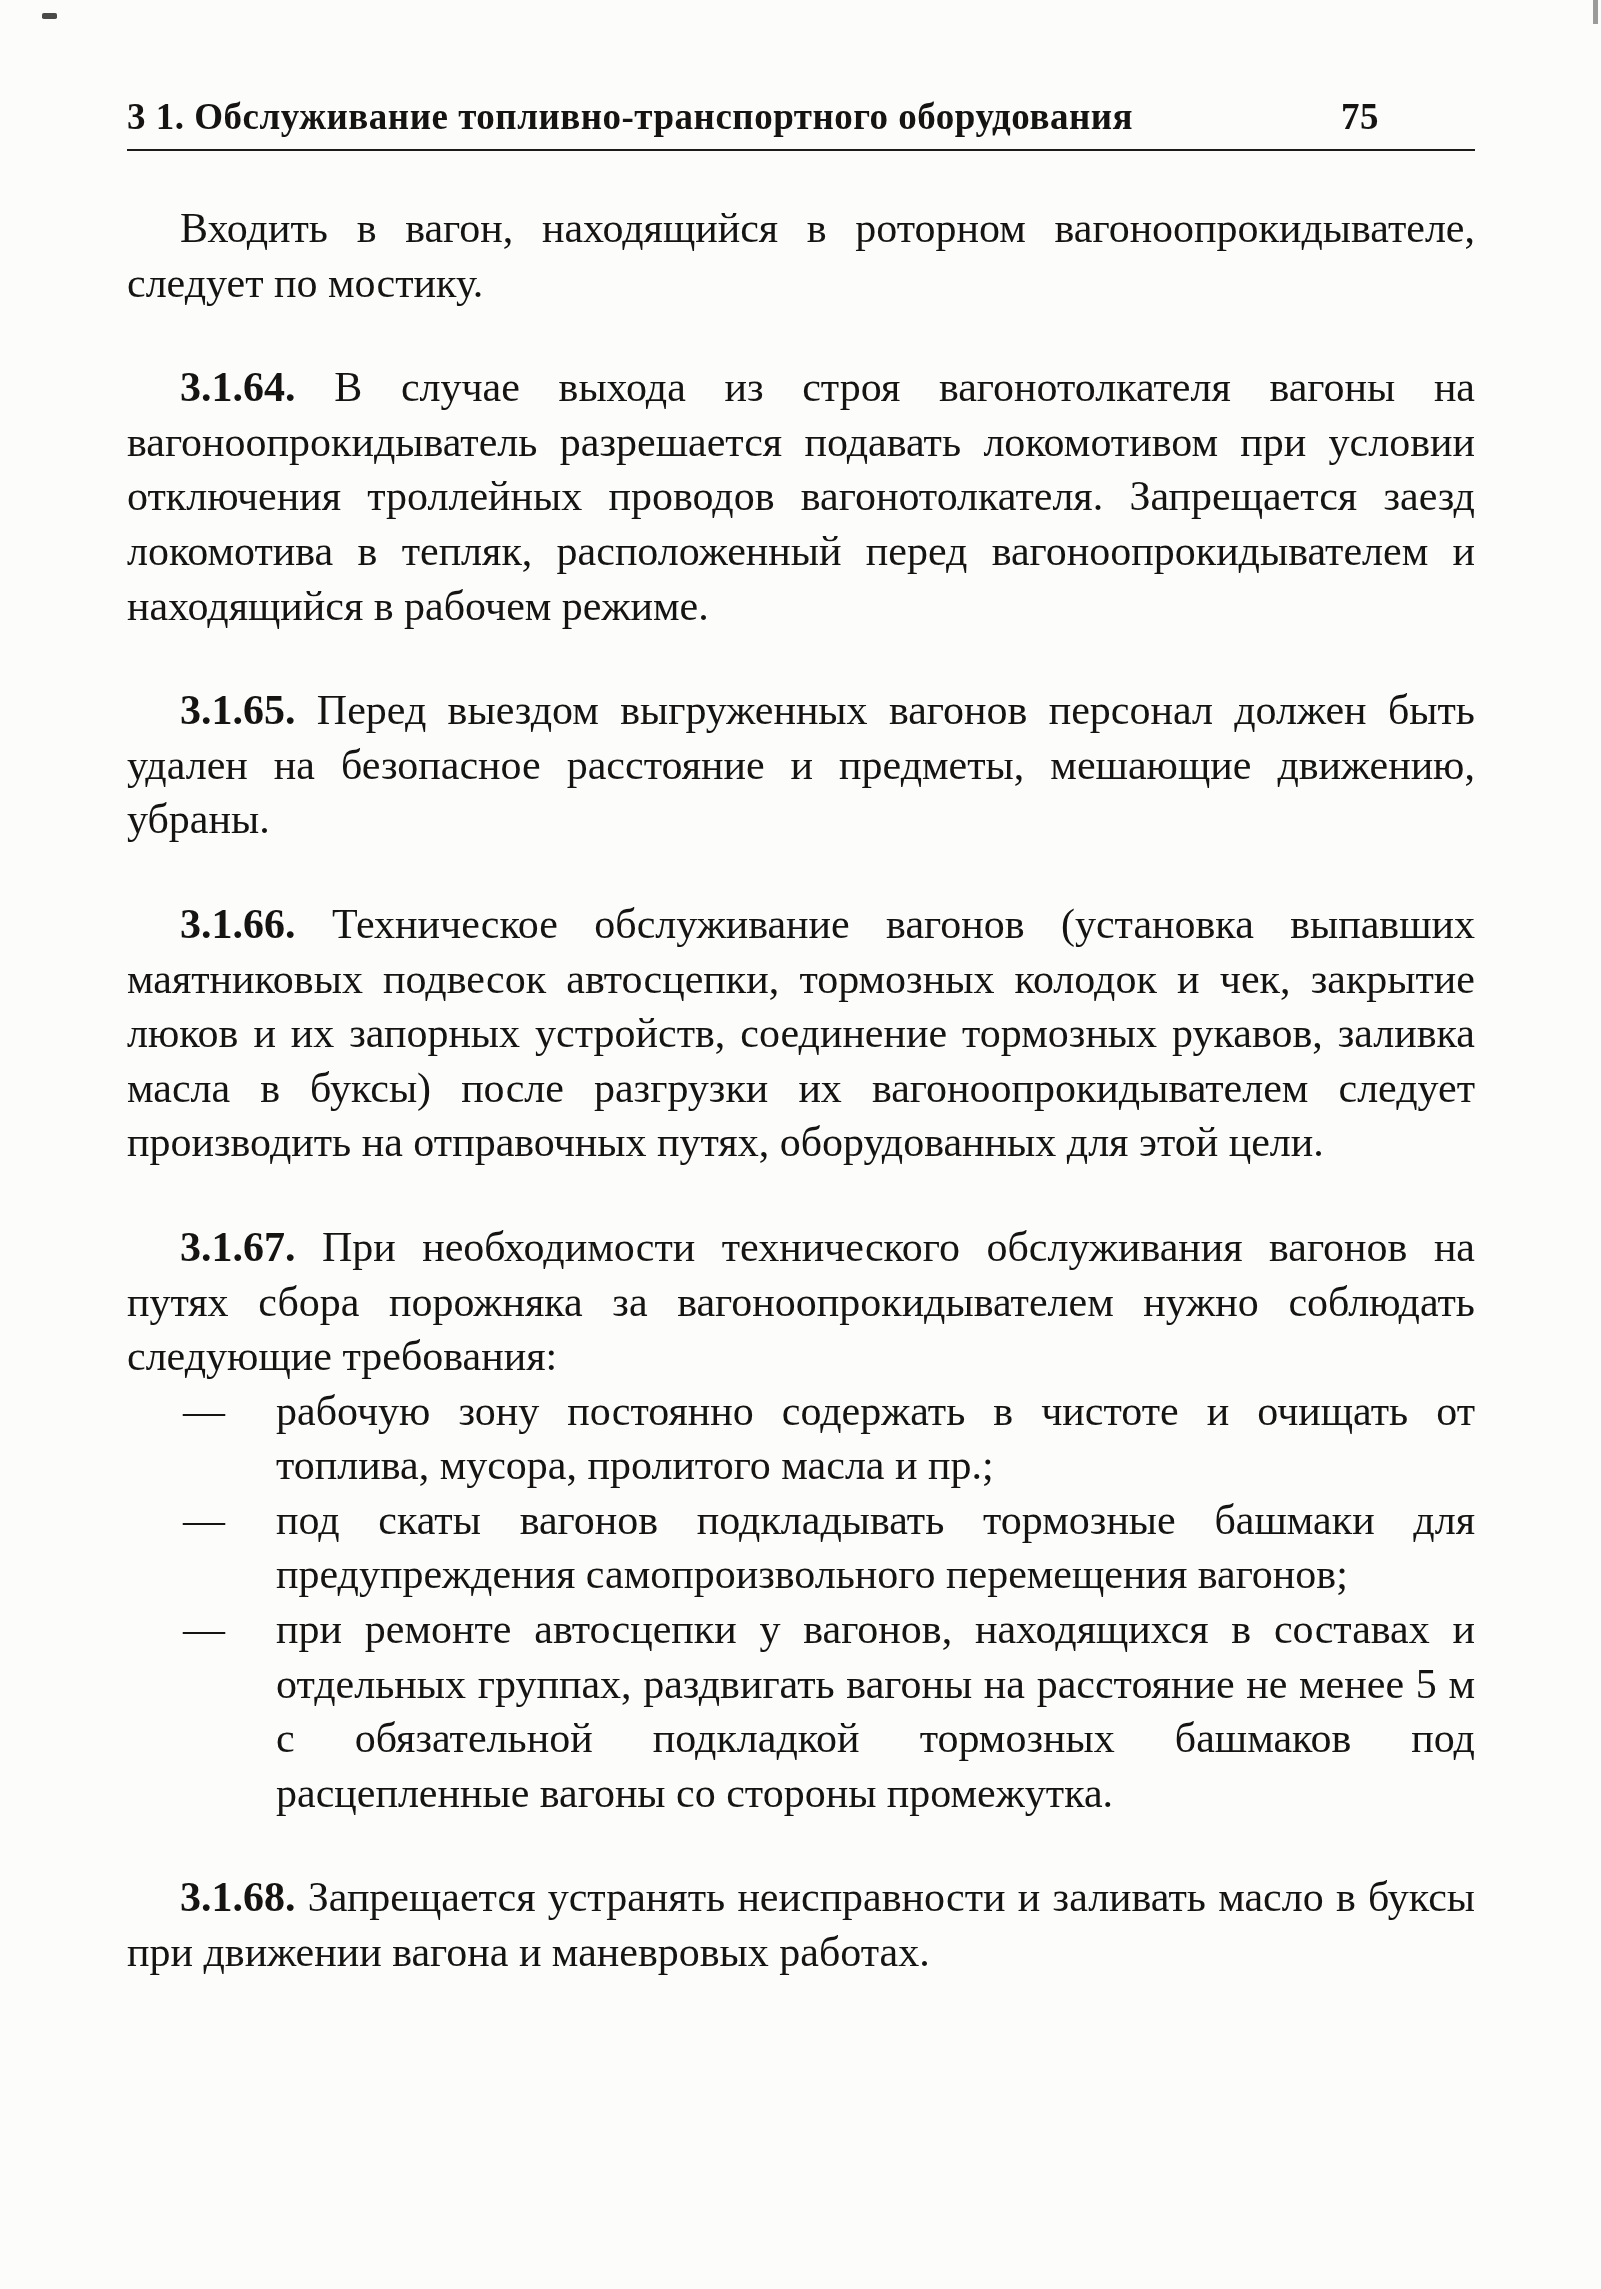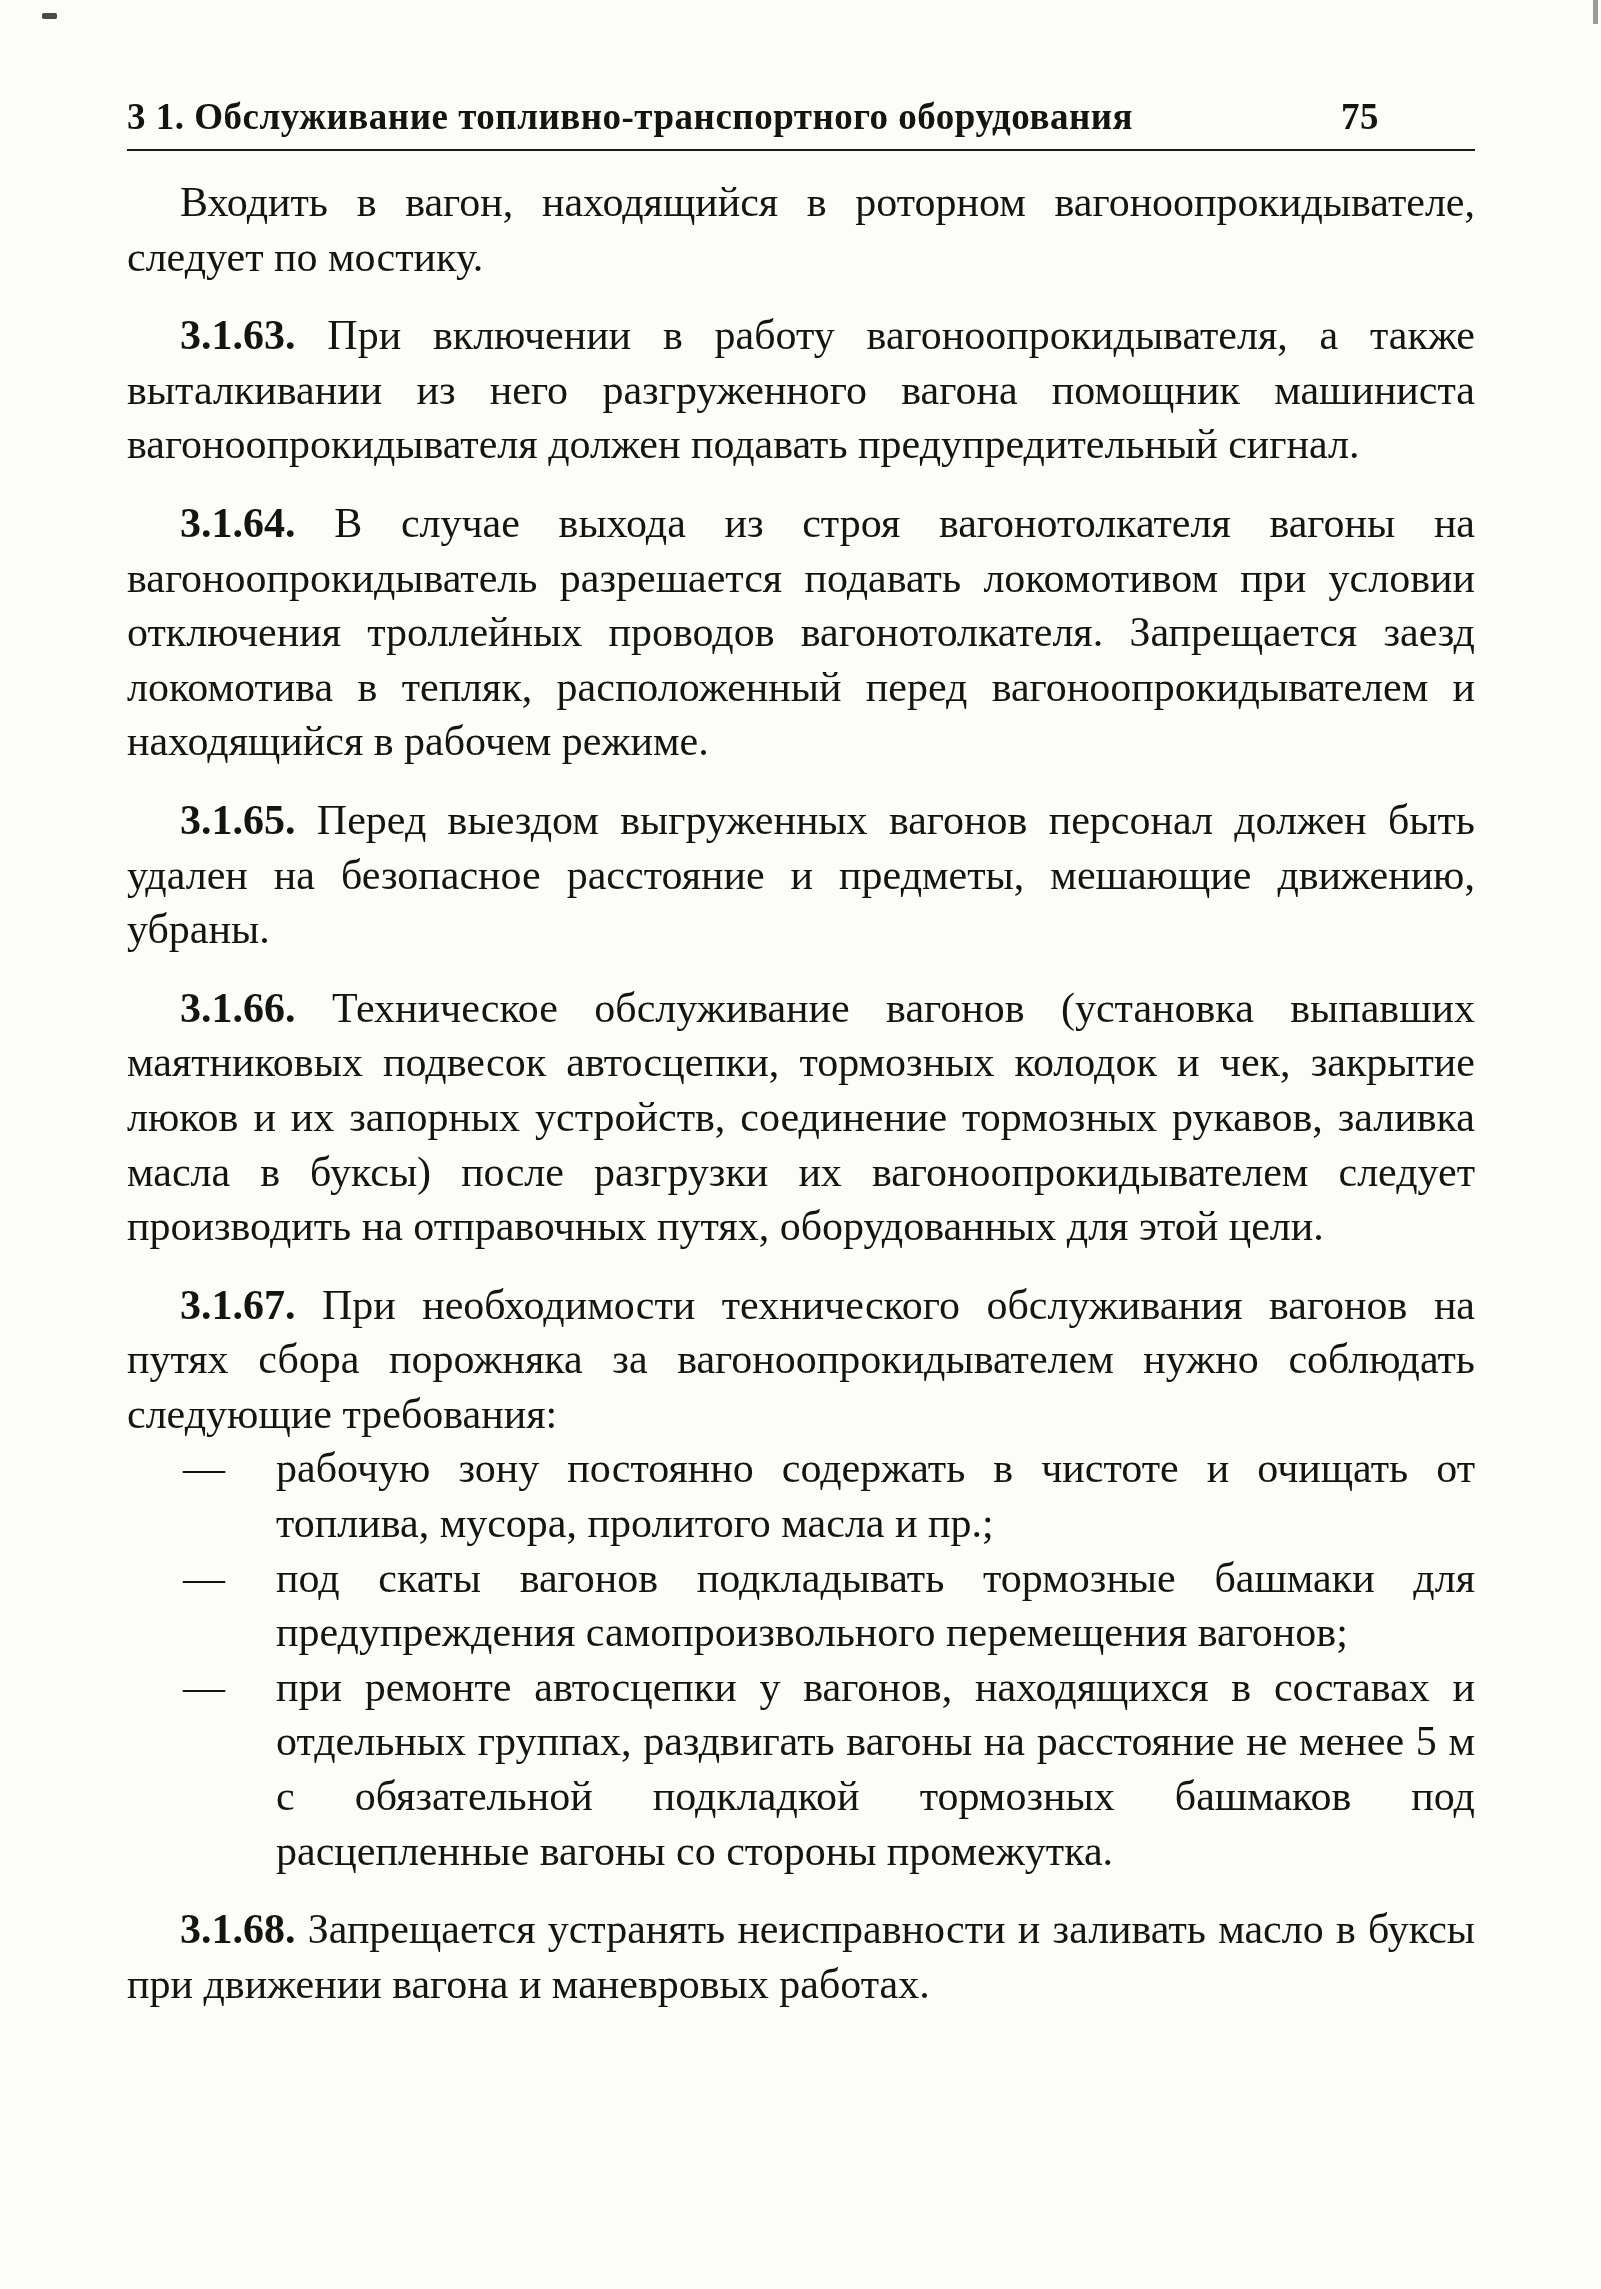--- a/index.html
+++ b/index.html
@@ -57,21 +57,21 @@
   .body-text {
     font-size: 42px;
     line-height: 1.3;
   }
   p.para {
     margin: 0;
     text-indent: 53px;
     text-align: justify;
   }
   p.para.sect {
-    margin-top: 24px;
+    margin-top: 50px;
   }
   .num {
     font-weight: bold;
   }
   .list {
     margin-left: 56px;
   }
   .list-item {
     display: flex;
     text-align: justify;
@@ -95,21 +95,20 @@
 
   <header class="running-head">
     <span class="head-title">3 1. Обслуживание топливно-транспортного оборудования</span>
     <span class="head-page">75</span>
   </header>
 
   <main class="body-text">
 
     <p class="para sect"><span>Входить в вагон, находящийся в роторном вагоноопрокидывателе, следует по мостику.</span></p>
 
-    <p class="para sect"><span class="num">3.1.63.</span> <span>При включении в работу вагоноопрокидывателя, а также выталкивании из него разгруженного вагона помощник машиниста вагоноопрокидывателя должен подавать предупредительный сигнал.</span></p>
 
     <p class="para sect"><span class="num">3.1.64.</span> <span>В случае выхода из строя вагонотолкателя вагоны на вагоноопрокидыватель разрешается подавать локомотивом при условии отключения троллейных проводов вагонотолкателя. Запрещается заезд локомотива в тепляк, расположенный перед вагоноопрокидывателем и находящийся в рабочем режиме.</span></p>
 
     <p class="para sect"><span class="num">3.1.65.</span> <span>Перед выездом выгруженных вагонов персонал должен быть удален на безопасное расстояние и предметы, мешающие движению, убраны.</span></p>
 
 
     <p class="para sect"><span class="num">3.1.66.</span> <span>Техническое обслуживание вагонов (установка выпавших маятниковых подвесок автосцепки, тормозных колодок и чек, закрытие люков и их запорных устройств, соединение тормозных рукавов, заливка масла в буксы) после разгрузки их вагоноопрокидывателем следует производить на отправочных путях, оборудованных для этой цели.</span></p>
 
     <p class="para sect"><span class="num">3.1.67.</span> <span>При необходимости технического обслуживания вагонов на путях сбора порожняка за вагоноопрокидывателем нужно соблюдать следующие требования:</span></p>
 

